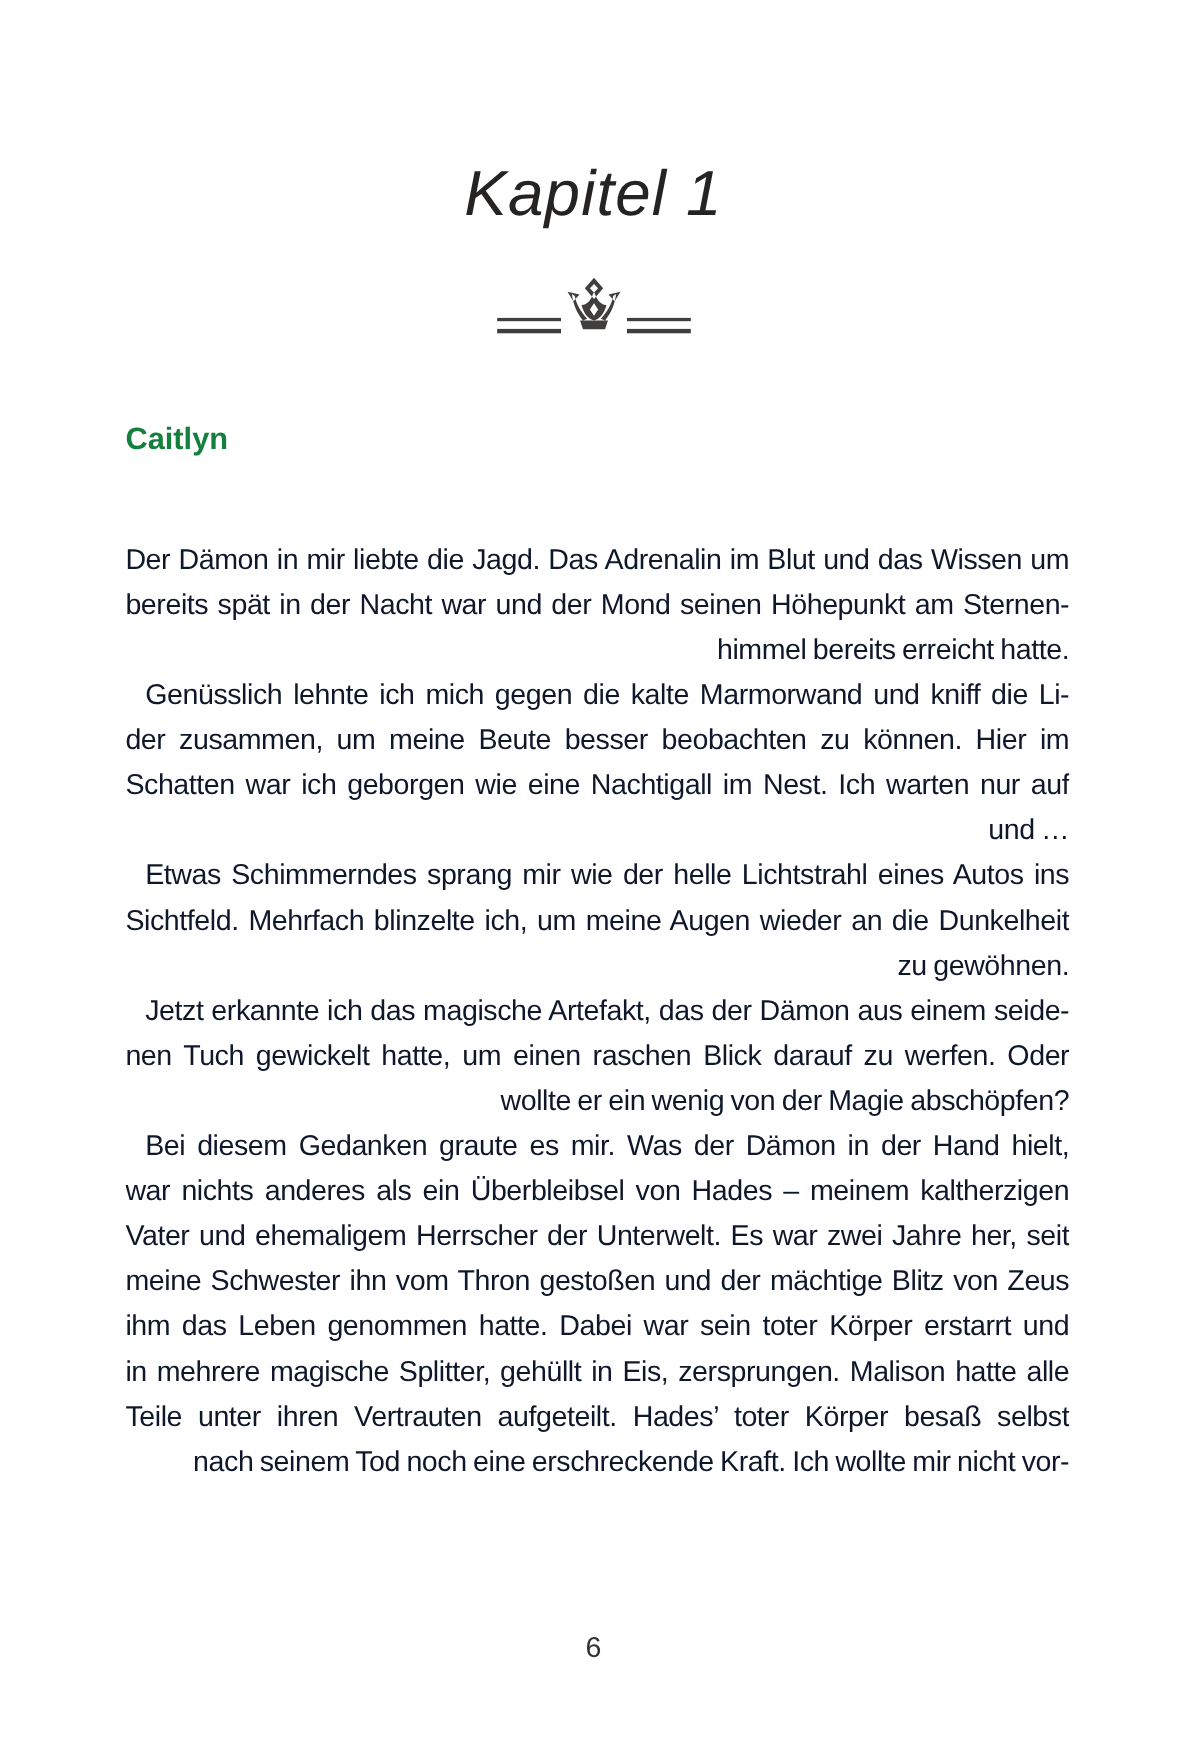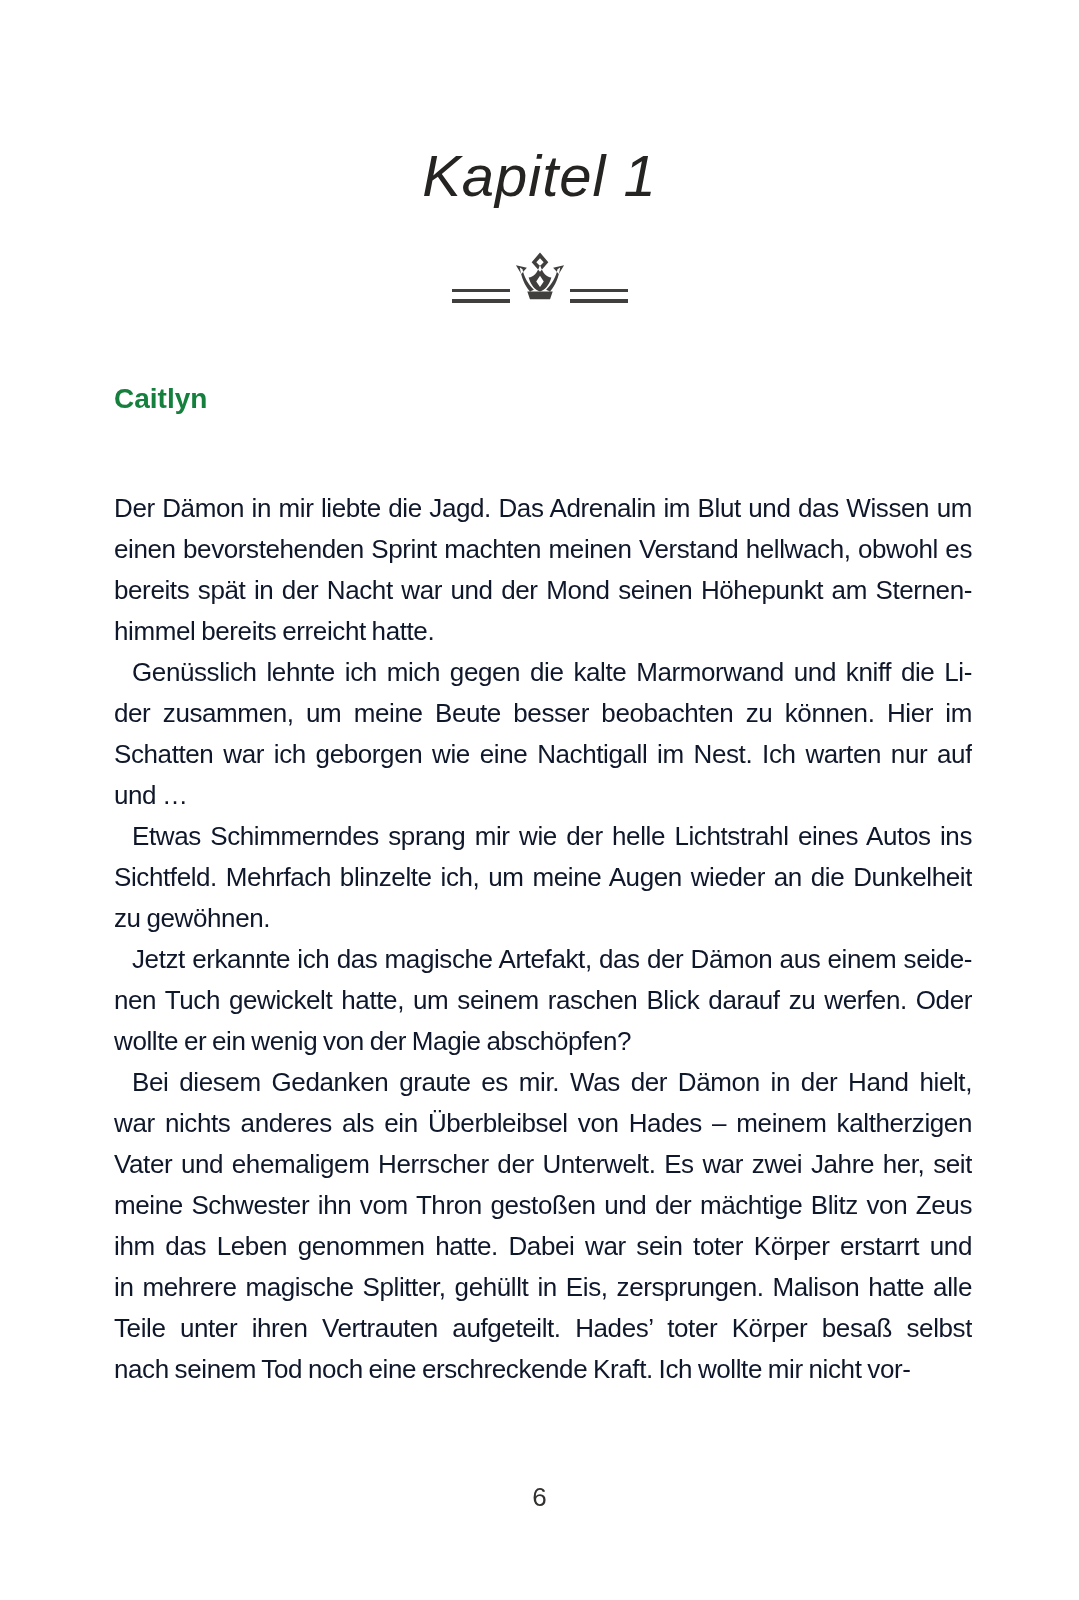--- a/index.html
+++ b/index.html
@@ -71,21 +71,21 @@
     font-size: 26px;
     letter-spacing: -0.4px;
     word-spacing: -1px;
     color: #0f172a;
   }
   .para { display: block; }
   .line {
     height: 41px;
     line-height: 41px;
     overflow: hidden;
-    text-align: left;
+    text-align: right;
     white-space: normal;
   }
   .line.just {
     text-align: justify;
     text-align-last: justify;
   }
   .line.indent { text-indent: 18px; }
   .page-number {
     position: absolute;
     top: 1482px;
@@ -125,38 +125,37 @@
       <div class="rule-thin"></div>
       <div class="rule-thick"></div>
     </div>
   </div>
 
   <h2 class="section-heading">Caitlyn</h2>
 
   <div class="body-text">
       <div class="para">
         <div class="line just">Der Dämon in mir liebte die Jagd. Das Adrenalin im Blut und das Wissen um</div>
-        <div class="line just">einen bevorstehenden Sprint machten meinen Verstand hellwach, obwohl es</div>
         <div class="line just">bereits spät in der Nacht war und der Mond seinen Höhepunkt am Sternen-</div>
         <div class="line">himmel bereits erreicht hatte.</div>
       </div>
       <div class="para">
         <div class="line just indent">Genüsslich lehnte ich mich gegen die kalte Marmorwand und kniff die Li-</div>
         <div class="line just">der zusammen, um meine Beute besser beobachten zu können. Hier im</div>
         <div class="line just">Schatten war ich geborgen wie eine Nachtigall im Nest. Ich warten nur auf</div>
         <div class="line">und …</div>
       </div>
       <div class="para">
         <div class="line just indent">Etwas Schimmerndes sprang mir wie der helle Lichtstrahl eines Autos ins</div>
         <div class="line just">Sichtfeld. Mehrfach blinzelte ich, um meine Augen wieder an die Dunkelheit</div>
         <div class="line">zu gewöhnen.</div>
       </div>
       <div class="para">
         <div class="line just indent">Jetzt erkannte ich das magische Artefakt, das der Dämon aus einem seide-</div>
-        <div class="line just">nen Tuch gewickelt hatte, um seinem raschen Blick darauf zu werfen. Oder</div>
+        <div class="line just">nen Tuch gewickelt hatte, um einen raschen Blick darauf zu werfen. Oder</div>
         <div class="line">wollte er ein wenig von der Magie abschöpfen?</div>
       </div>
       <div class="para">
         <div class="line just indent">Bei diesem Gedanken graute es mir. Was der Dämon in der Hand hielt,</div>
         <div class="line just">war nichts anderes als ein Überbleibsel von Hades – meinem kaltherzigen</div>
         <div class="line just">Vater und ehemaligem Herrscher der Unterwelt. Es war zwei Jahre her, seit</div>
         <div class="line just">meine Schwester ihn vom Thron gestoßen und der mächtige Blitz von Zeus</div>
         <div class="line just">ihm das Leben genommen hatte. Dabei war sein toter Körper erstarrt und</div>
         <div class="line just">in mehrere magische Splitter, gehüllt in Eis, zersprungen. Malison hatte alle</div>
         <div class="line just">Teile unter ihren Vertrauten aufgeteilt. Hades’ toter Körper besaß selbst</div>

